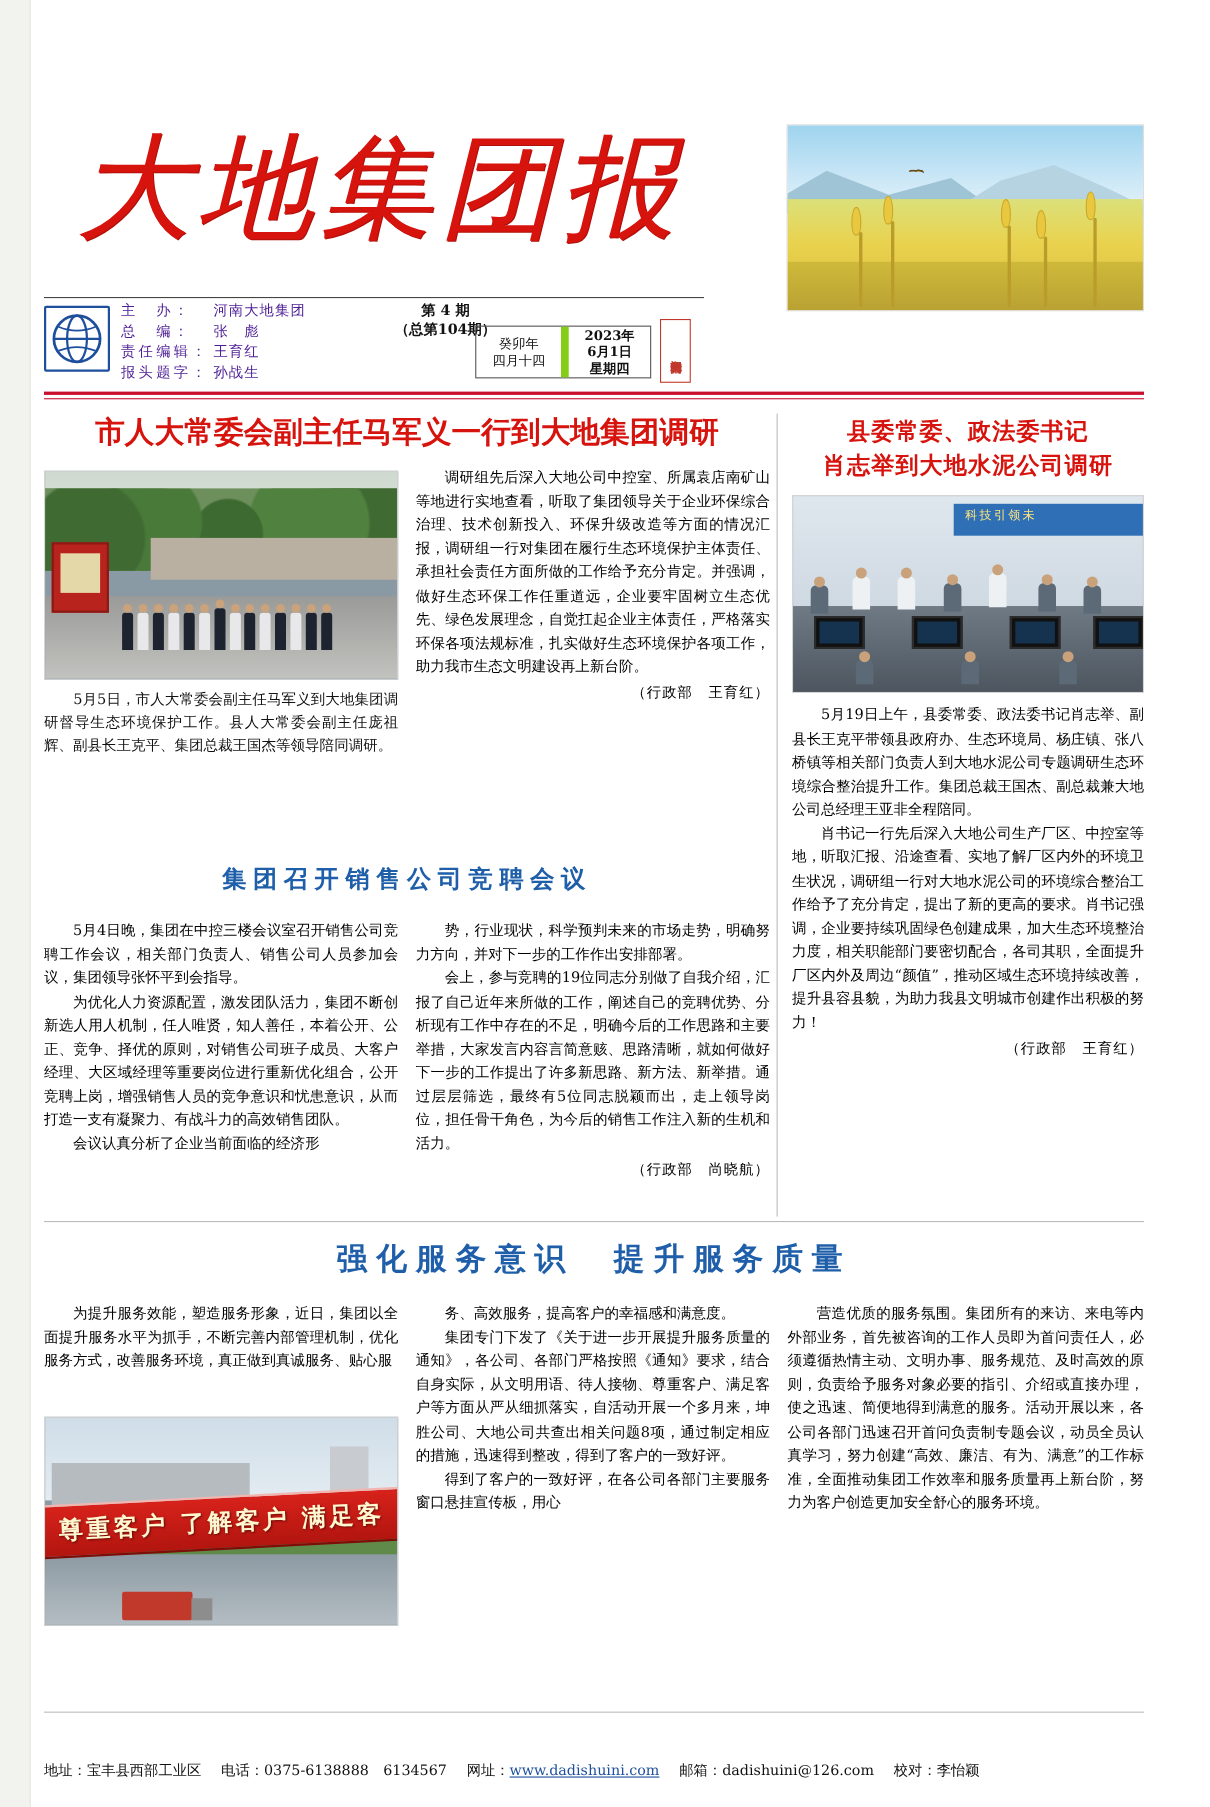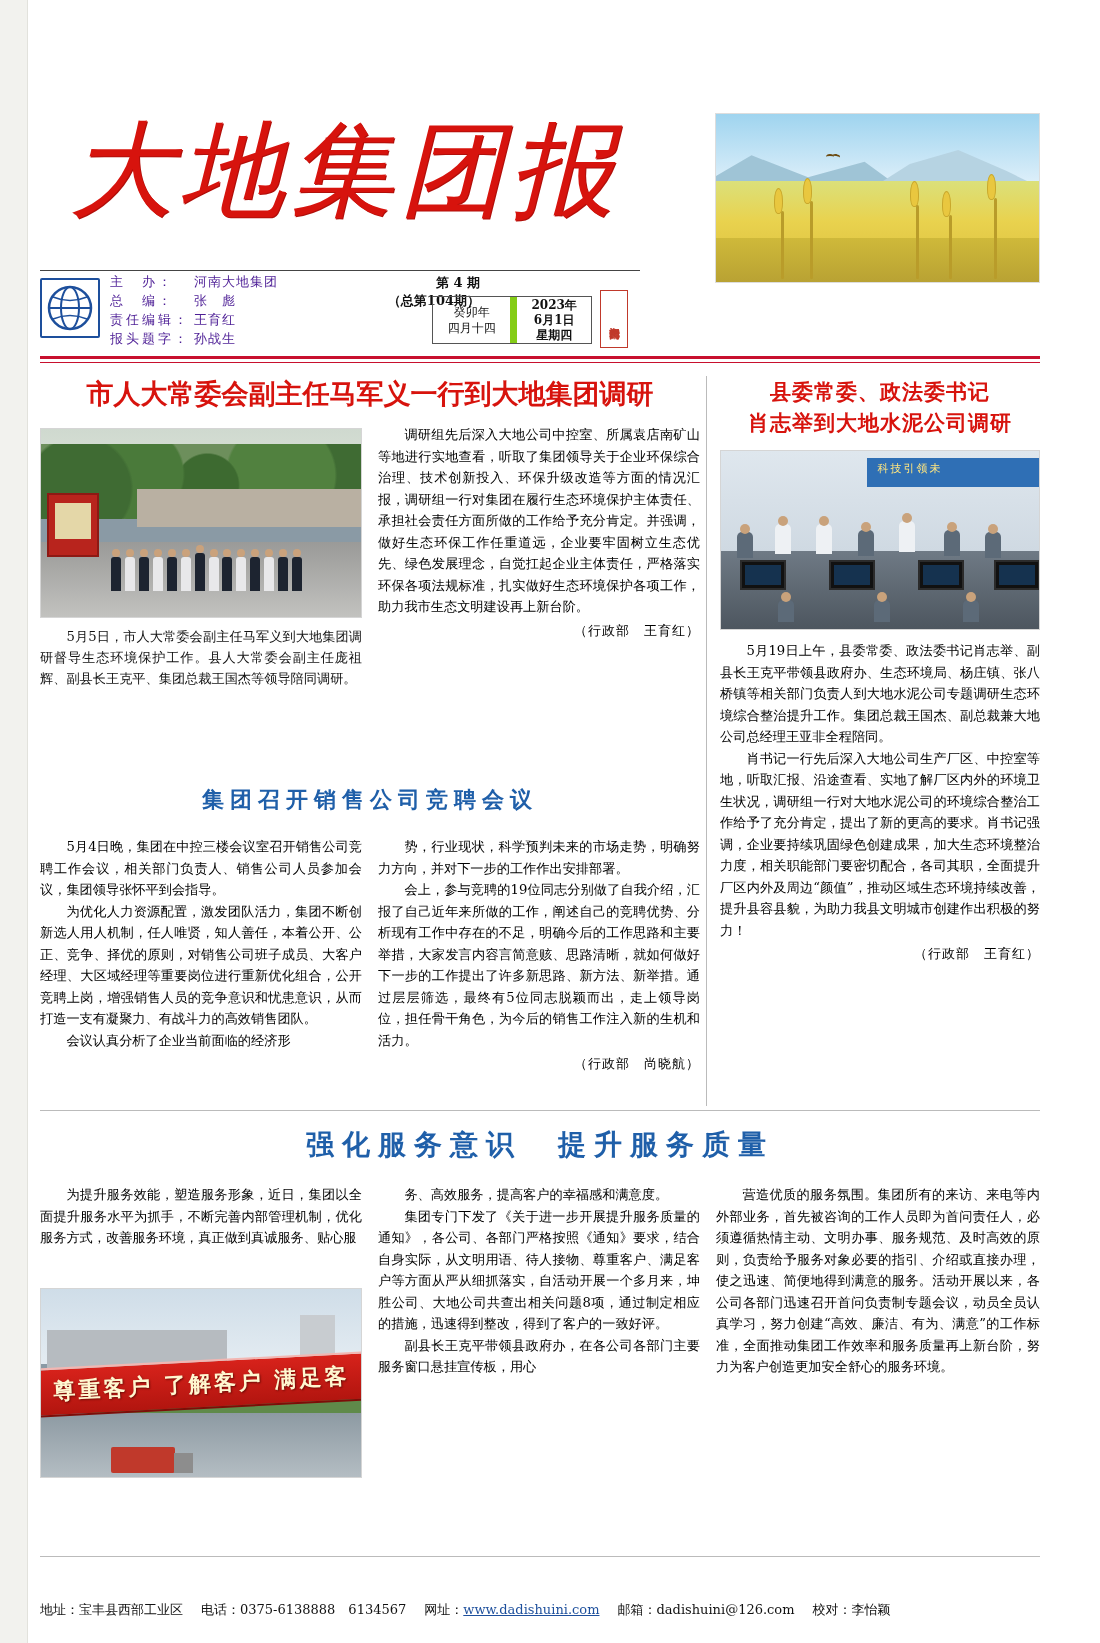--- a/index.html
+++ b/index.html
@@ -92,21 +92,21 @@
   .info-lines {
     position: absolute; left: 70px; top: 0px; width: 230px;
     font-size: 13px; line-height: 19px; color: #4c1d95;
     font-family: Liberation Serif, serif;
   }
   .info-lines .row { display: flex; }
   .info-lines .k { width: 84px; letter-spacing: 3px; }
   .info-lines .v { letter-spacing: 1px; }
   .issue {
     position: absolute; left: 290px; top: 2px; width: 150px;
-    font-size: 13px; line-height: 18px; text-align: right;
+    font-size: 13px; line-height: 18px; text-align: center;
     font-family: "DejaVu Serif", serif;
   }
   .issue .b { font-weight: bold; }
   .datebox {
     position: absolute; left: 392px; top: 24px; width: 160px; height: 48px;
     border: 1px solid #555; display: flex; font-size: 12px;
     font-family: "DejaVu Serif", serif;
   }
   .datebox .c1 { flex: 1.05; border-right: 7px solid #84cc16; display:flex; flex-direction:column;
       align-items:center; justify-content:center; line-height:16px; }
@@ -392,21 +392,21 @@
       <div class="silo"></div>
       <div class="green"></div>
       <div class="ground"></div>
       <div class="banner">尊重客户 了解客户 满足客</div>
       <div class="truck"></div>
     </div>
 
     <div class="body-text" style="position:absolute; left:338px; top:62px; width:322px;">
       <p>务、高效服务，提高客户的幸福感和满意度。</p>
       <p>集团专门下发了《关于进一步开展提升服务质量的通知》，各公司、各部门严格按照《通知》要求，结合自身实际，从文明用语、待人接物、尊重客户、满足客户等方面从严从细抓落实，自活动开展一个多月来，坤胜公司、大地公司共查出相关问题8项，通过制定相应的措施，迅速得到整改，得到了客户的一致好评。</p>
-      <p>副县长王克平带领县政府办，在各公司各部门主要服务窗口悬挂宣传板，用心</p>
+      <p>得到了客户的一致好评，在各公司各部门主要服务窗口悬挂宣传板，用心</p>
     </div>
 
     <div class="body-text" style="position:absolute; left:676px; top:62px; width:324px;">
       <p>营造优质的服务氛围。集团所有的来访、来电等内外部业务，首先被咨询的工作人员即为首问责任人，必须遵循热情主动、文明办事、服务规范、及时高效的原则，负责给予服务对象必要的指引、介绍或直接办理，使之迅速、简便地得到满意的服务。活动开展以来，各公司各部门迅速召开首问负责制专题会议，动员全员认真学习，努力创建“高效、廉洁、有为、满意”的工作标准，全面推动集团工作效率和服务质量再上新台阶，努力为客户创造更加安全舒心的服务环境。</p>
     </div>
   </div>
 
   <div class="vline" style="left:40px; top:1556px; width:1000px; height:1px;"></div>
   <div class="footer">
     <span>

